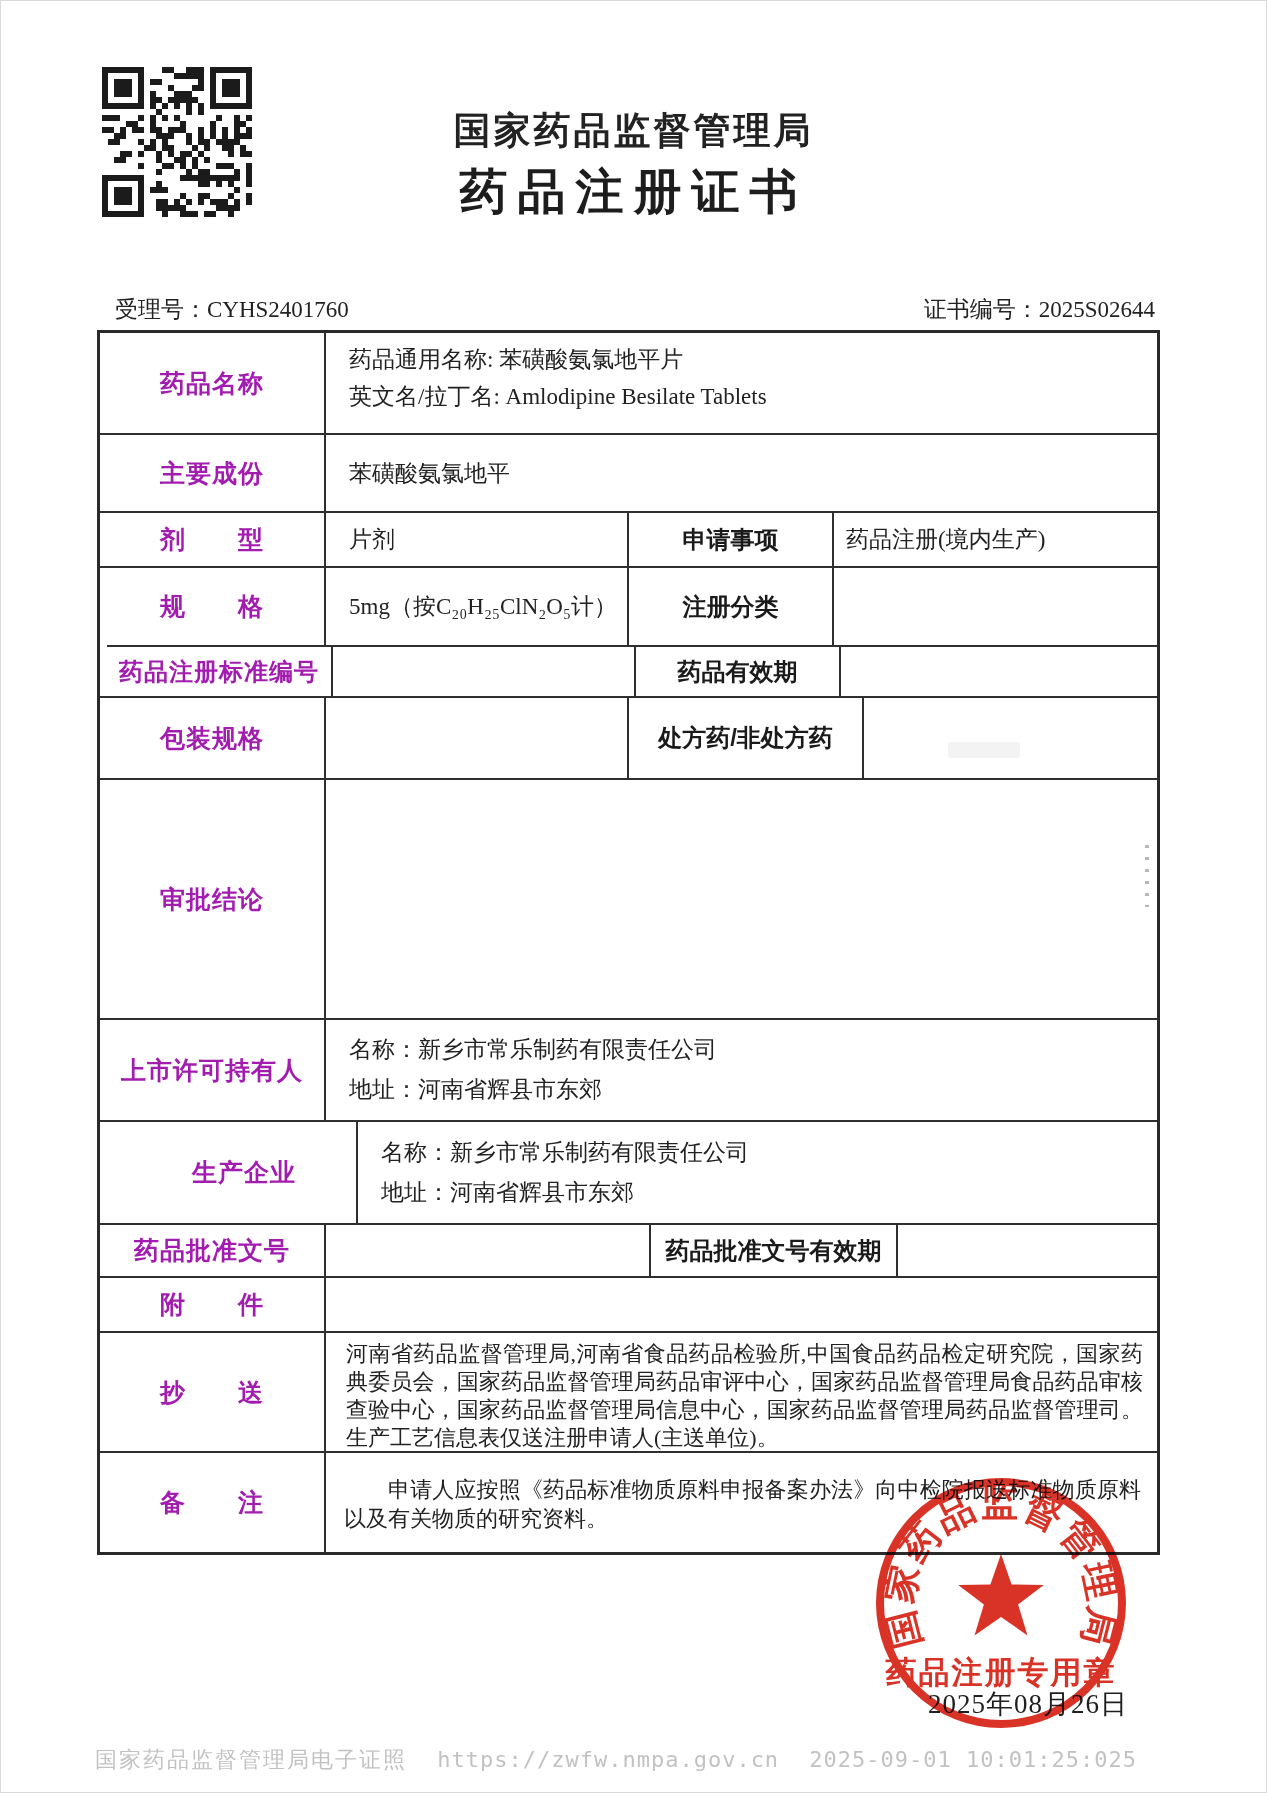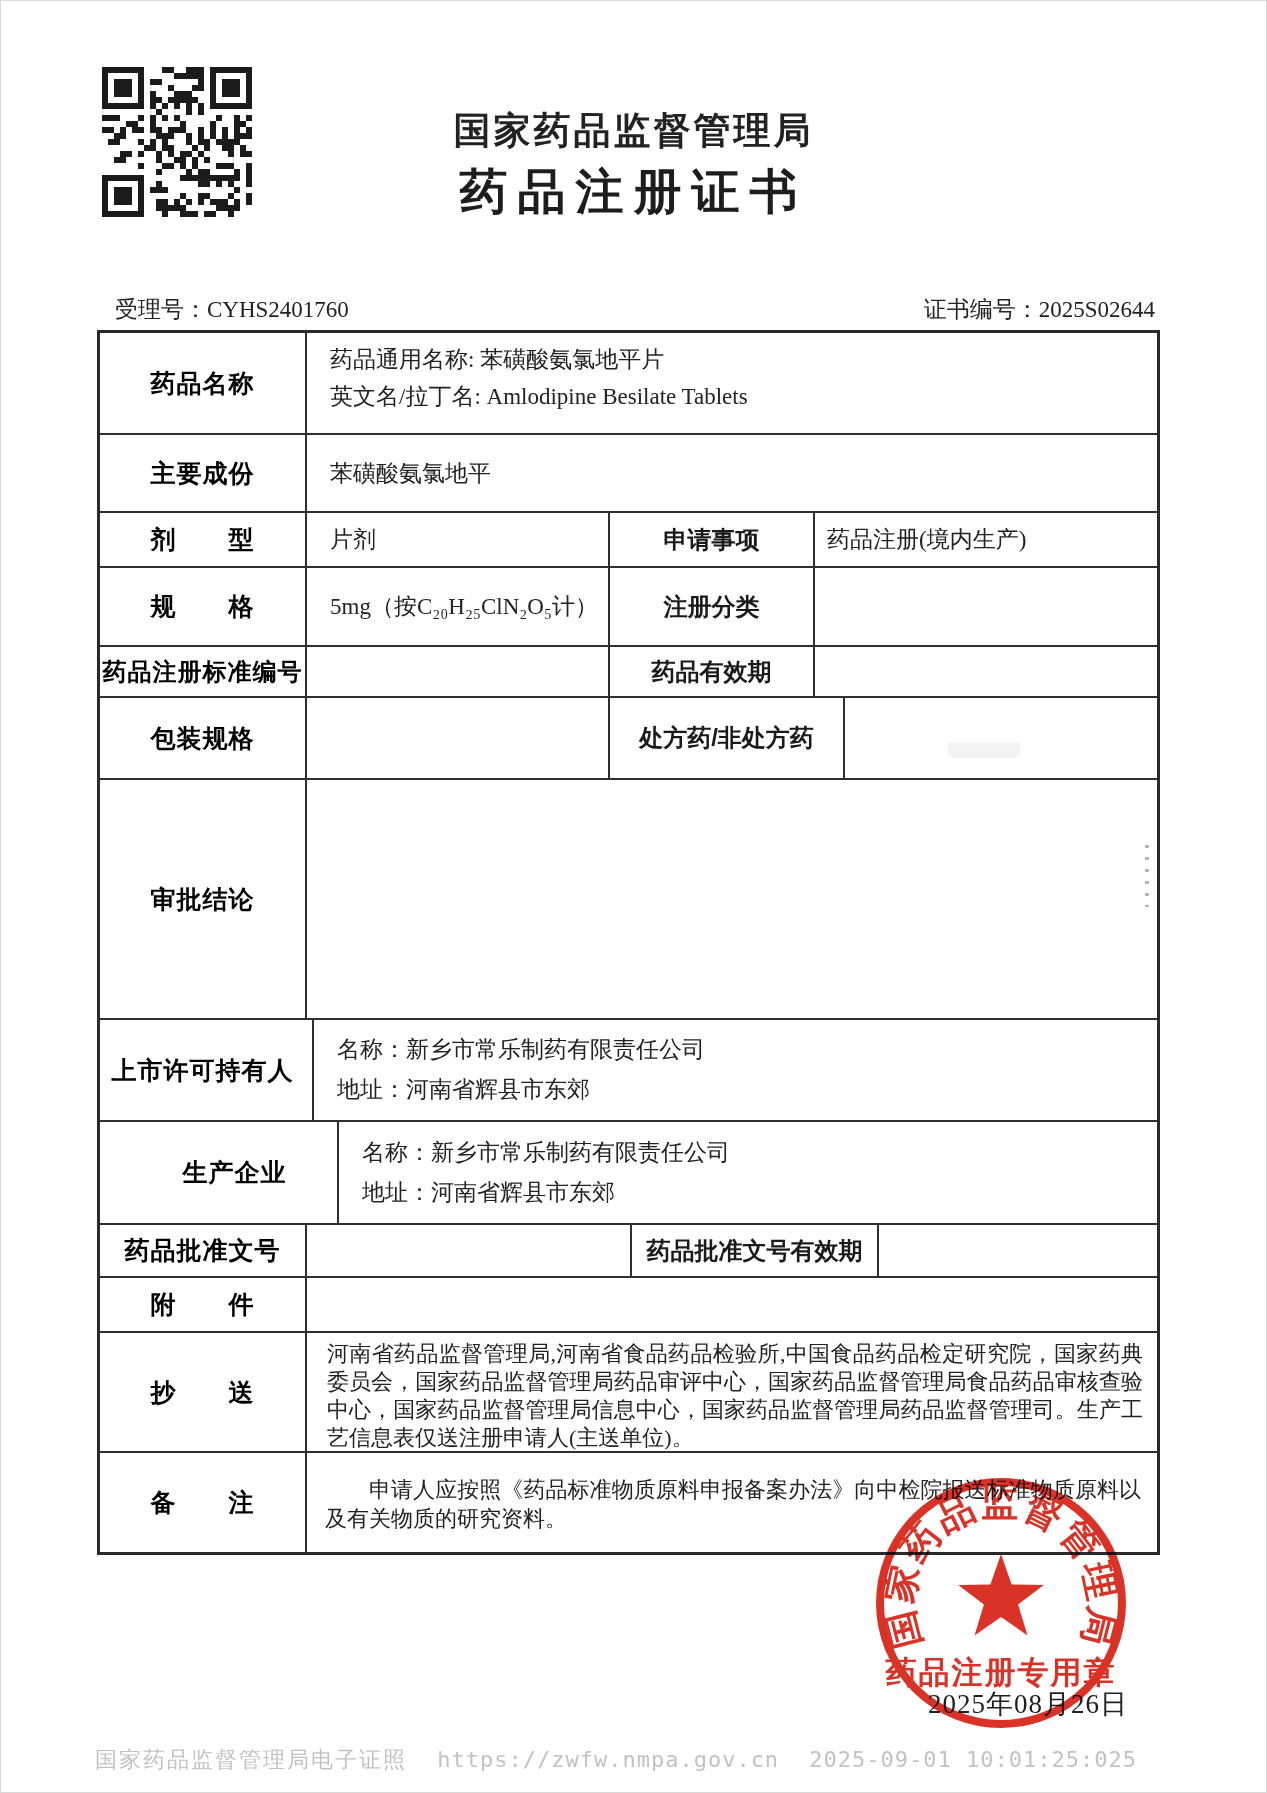--- a/index.html
+++ b/index.html
@@ -31,44 +31,44 @@
   
   .ctable{
     position:absolute;left:97px;top:330px;width:1063px;
     border:3px solid #2a2a2a;box-sizing:border-box;background:#fff;
   }
   .trow{display:flex;border-top:2px solid #2f2f2f;box-sizing:border-box;}
   .trow:first-child{border-top:none;}
   .cell{box-sizing:border-box;border-left:2px solid #2f2f2f;position:relative;}
   .cell:first-child{border-left:none;}
   .lbl{
-    width:205px;display:flex;align-items:center;justify-content:center;
+    width:224px;display:flex;align-items:center;justify-content:center;
     font-family:"Liberation Sans", sans-serif;font-weight:700;
-    font-size:25px;letter-spacing:1px;color:#000000;text-align:center;
+    font-size:25px;letter-spacing:1px;color:#a21caf;text-align:center;
     flex-shrink:0;
   }
   .lbl2{
     display:flex;align-items:center;justify-content:center;
     font-family:"Liberation Sans", sans-serif;font-weight:700;
     font-size:24px;color:#1a1a1a;text-align:center;flex-shrink:0;
   }
   .val{
     flex:1 1 auto;font-size:23px;color:#222;
     display:flex;flex-direction:column;justify-content:center;
     padding-left:23px;padding-right:10px;
   }
   .val.top{justify-content:flex-start;padding-top:8px;line-height:37px;}
   .val.lines2{line-height:40px;}
   .w-v1{width:303px;flex:0 0 auto;}
   .w-l2{width:205px;}
   .w-l2b{width:235px;}
   .r10 .w-v1{width:325px;}
   .r10 .w-l2{width:247px;}
   .r1{height:100px;} .r2{height:78px;} .r3{height:55px;} .r4{height:79px;}
-  .r5{height:51px;} .r6{height:82px;} .r7{height:240px;} .r8{height:102px;gap:7px;}
+  .r5{height:51px;margin-left:7px;} .r6{height:82px;} .r7{height:240px;} .r8{height:102px;}
   .r9{height:103px;padding-left:32px;} .r10{height:53px;} .r11{height:55px;} .r12{height:55px;}
   .r13{height:120px;} .r14{height:101px;}
   .r13 .val{
     justify-content:flex-start;padding:7px 14px 0 20px;
     line-height:28px;font-size:22px;text-align:justify;display:block;
   }
   .r14 .val{
     justify-content:flex-start;padding:22px 16px 0 18px;
     line-height:29px;font-size:22px;text-align:justify;text-indent:2em;display:block;
   }

